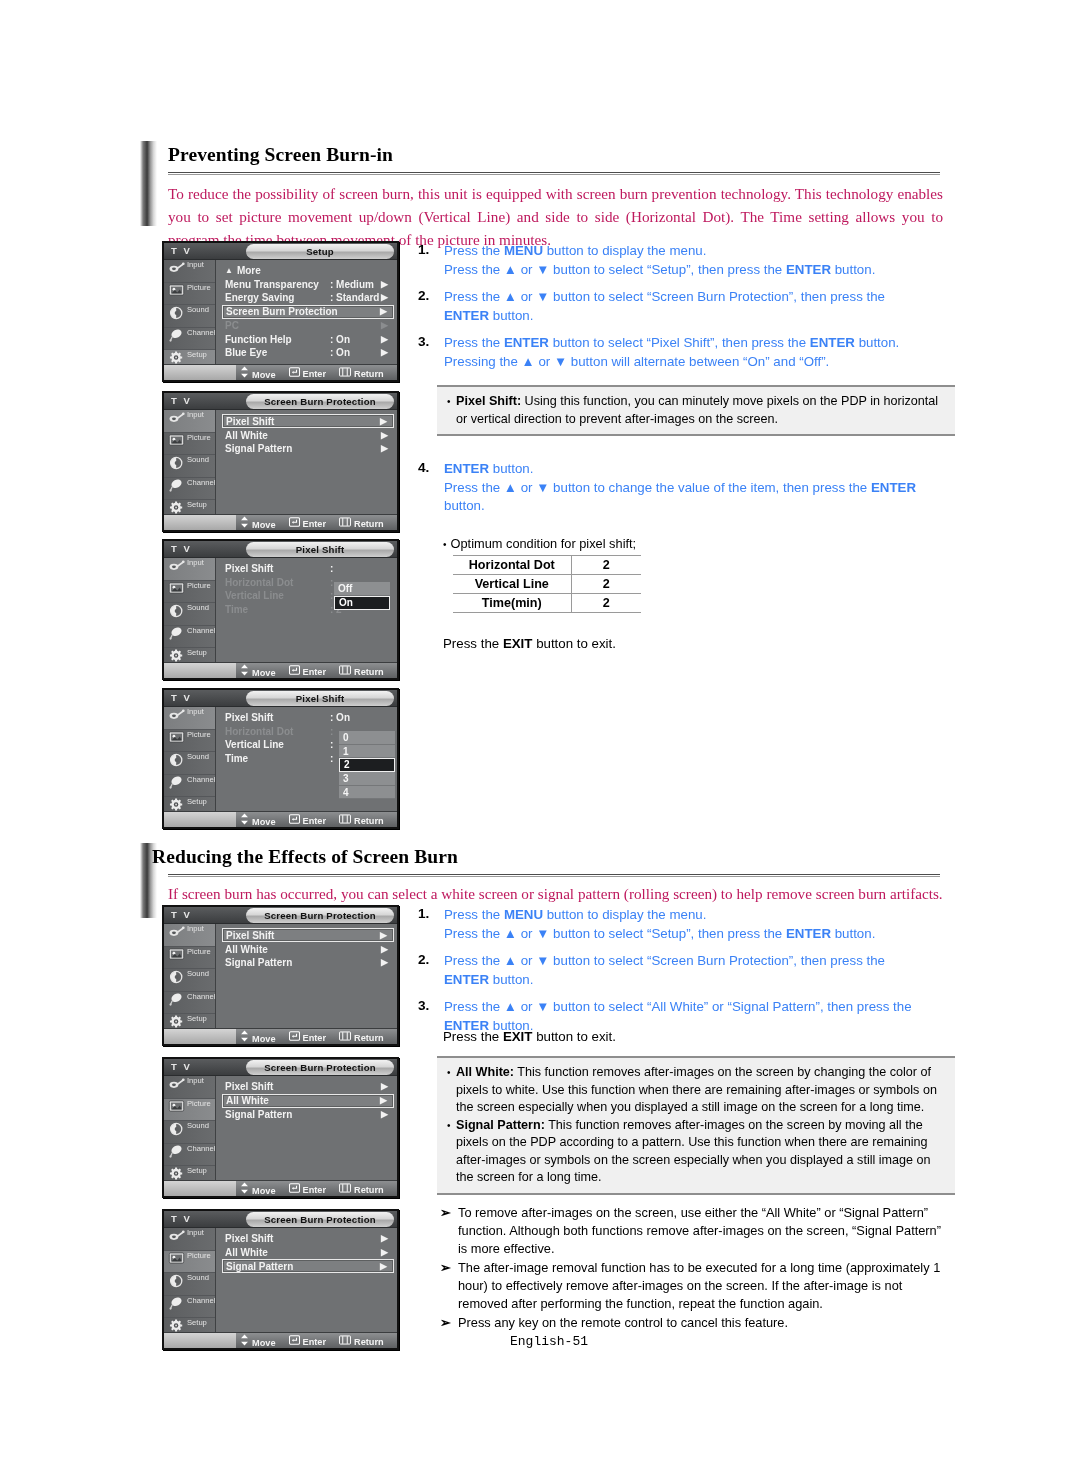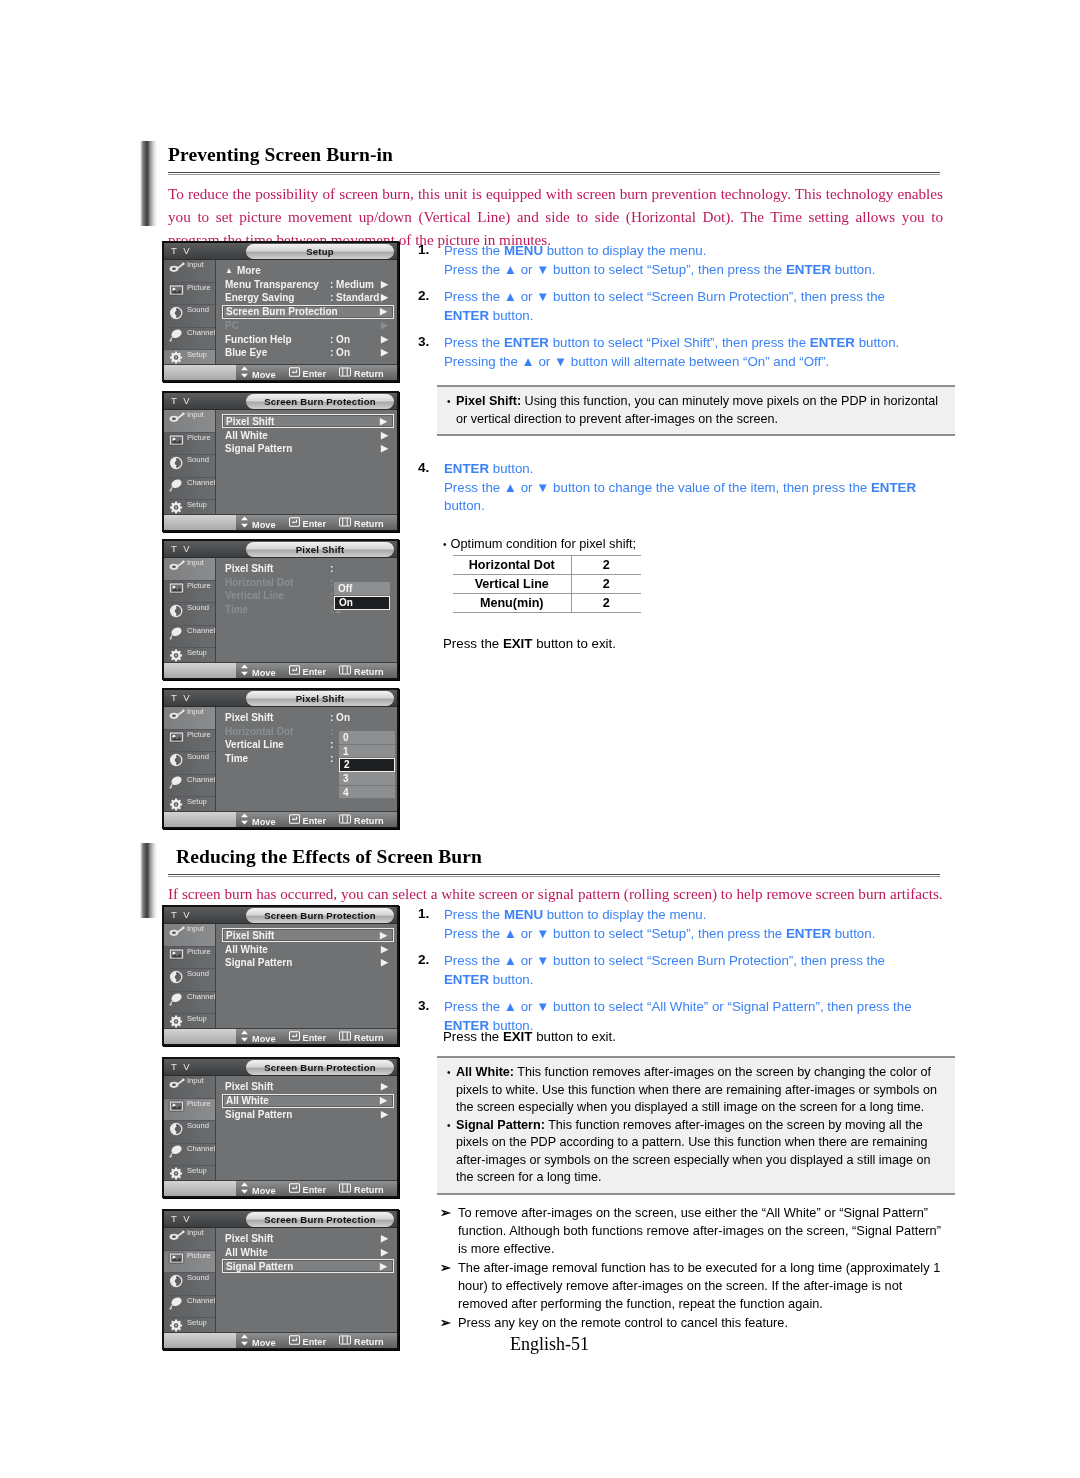--- a/index.html
+++ b/index.html
@@ -54,21 +54,21 @@
     font-family:"Liberation Sans", sans-serif;
     overflow:hidden;
   }
   .osd-top {
     position:absolute; left:0; top:0; width:100%; height:17px;
     background:linear-gradient(to bottom,#5a5c5e,#3b3d3f);
     border-bottom:1px solid #2a2c2e;
   }
   .osd-tv {
     position:absolute; left:7px; top:2px;
-    font-size:9.5px; font-weight:normal; color:#e8e8e8;
+    font-size:9.5px; font-weight:bold; color:#e8e8e8;
     letter-spacing:2px;
   }
   .osd-title {
     position:absolute; left:82px; top:1px; width:148px; height:15px;
     background:linear-gradient(to bottom,#f2f2f2 0%,#d6d6d6 45%,#a9a9a9 55%,#cfcfcf 100%);
     border-radius:8px;
     color:#111; font-size:9.6px; font-weight:bold;
     text-align:center; line-height:15px;
     letter-spacing:0.2px;
   }
@@ -193,22 +193,22 @@
 
   .arrowlist { position:absolute; font-family:"Liberation Sans", sans-serif; }
   .arrowlist .ali { display:flex; margin-bottom:1px; }
   .arrowlist .ali .ar {
     flex:0 0 18px; font-size:13px; line-height:18px; font-weight:bold;
   }
   .arrowlist .ali .at { font-size:12.8px; line-height:18px; }
 
   .pagenum {
     position:absolute;
-    font-family:Liberation Serif, serif;
-    font-size:18px; color:#000;
+    font-family:Liberation Mono, monospace;
+    font-size:13px; color:#000;
   }
   .tri { font-size:11px; }
 </style>
 </head>
 <body>
 
 <div class="page">
 
   <div class="edgebar" style="left:140px; top:141px; height:85px;"></div>
   <div class="edgebar" style="left:140px; top:843px; height:75px;"></div>
@@ -701,30 +701,30 @@
         <tbody>
           <tr>
             <td class="k">Horizontal Dot</td>
             <td class="v">2</td>
           </tr>
           <tr>
             <td class="k">Vertical Line</td>
             <td class="v">2</td>
           </tr>
           <tr>
-            <td class="k">Menu(min)</td>
+            <td class="k">Time(min)</td>
             <td class="v">2</td>
           </tr>
         </tbody>
       </table>
     </div>
 
   <div class="plaintxt" id="s1exit" style="left:443px; top:635px; width:400px;">Press the <span class="b">EXIT</span> button to exit.</div>
 
-  <div class="sec-head" style="left:176px; top:846px;">Reducing the Effects of Screen Burn</div>
+  <div class="sec-head" style="left:152px; top:846px;">Reducing the Effects of Screen Burn</div>
   <div class="rule" style="left:168px; top:874px; width:772px;"></div>
   <div class="intro" style="left:168px; top:882px; width:775px;">If screen burn has occurred, you can select a white screen or signal pattern (rolling screen) to help remove screen burn artifacts.</div>
 
   <div class="osd" style="left:162px; top:905px;">
       <div class="osd-top">
         <span class="osd-tv">T V</span>
         <span class="osd-title">Screen Burn Protection</span>
       </div>
       <div class="osd-side">
         <div class="side-item active">

